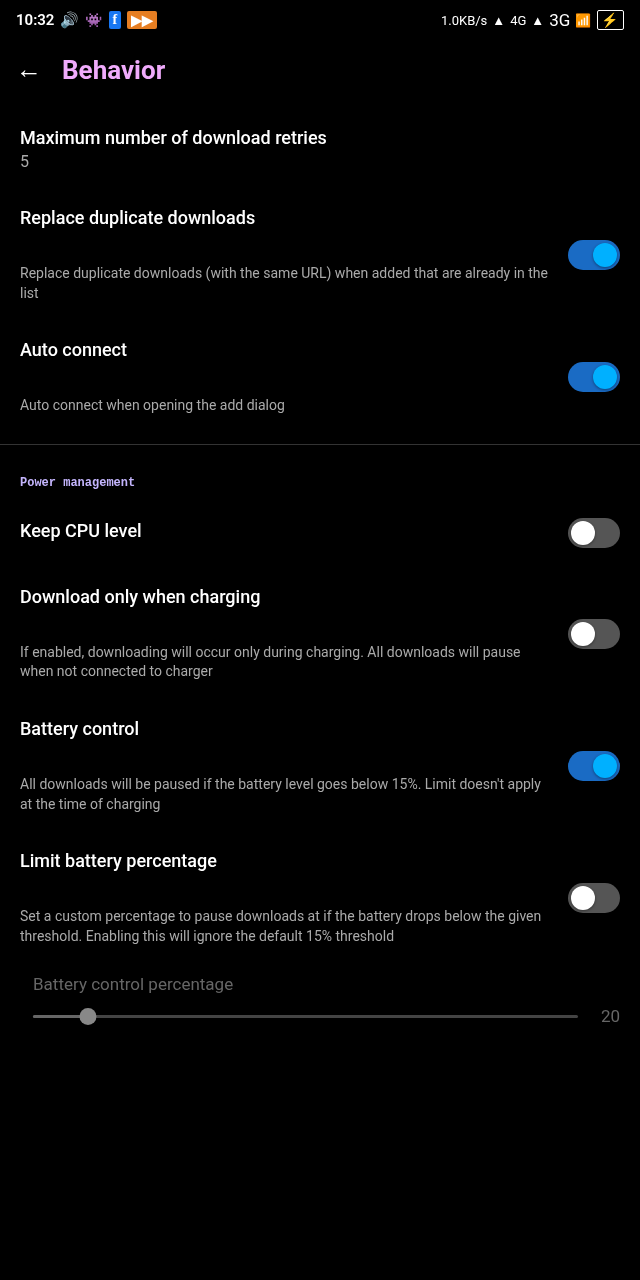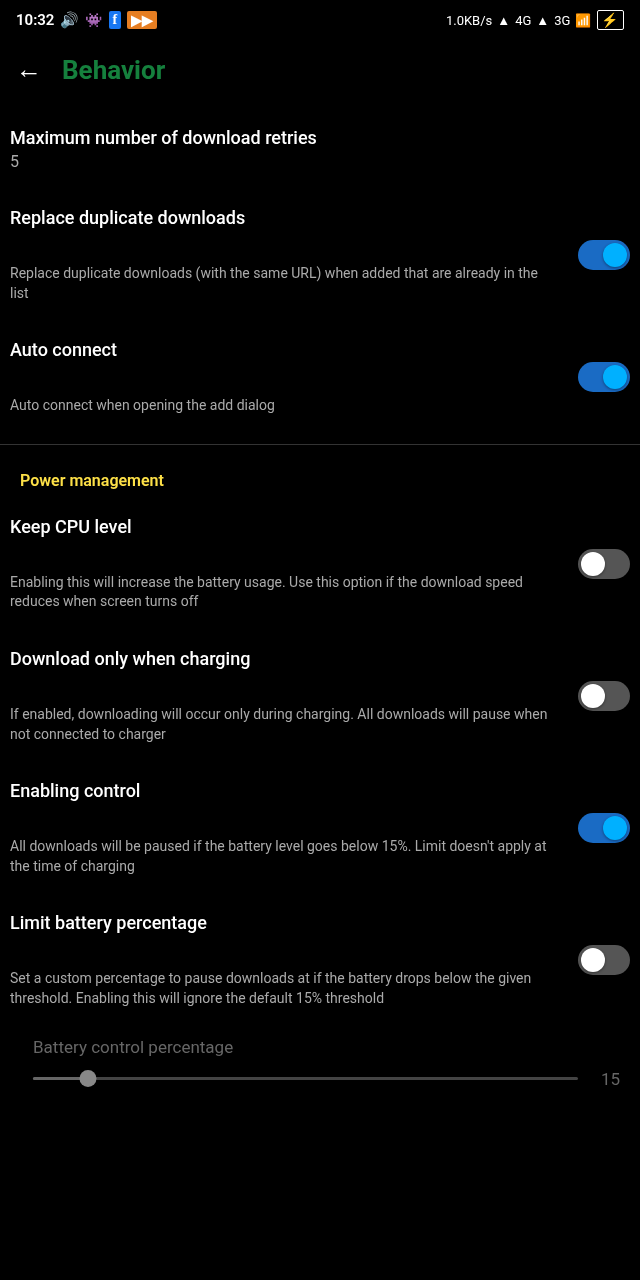--- a/index.html
+++ b/index.html
@@ -45,34 +45,34 @@
       background: #000;
     }
     .back-arrow {
       font-size: 26px;
       color: #fff;
       cursor: pointer;
     }
     .header-title {
       font-size: 26px;
       font-weight: 700;
-      color: #15803d;
+      color: #f0abfc;
     }
 
     
     .content {
       padding: 10px 0;
     }
 
     
     .setting-item {
       display: flex;
       align-items: center;
       justify-content: flex-start;
-      padding: 18px 10px;
+      padding: 18px 20px;
       min-height: 70px;
     }
     .setting-item-text {
       flex: 1;
       padding-right: 20px;
     }
     .setting-title {
       font-size: 18px;
       font-weight: 500;
       color: #fff;
@@ -132,23 +132,24 @@
     .section-divider {
       border-top: 1px solid #333;
       margin: 10px 0;
     }
 
     
     .section-header {
       padding: 16px 20px 8px 20px;
     }
     .section-header-text {
-      font-size: 16px;
+      font-size: 12px;
       font-weight: 600;
-      color: #fde047;
+      color: #c4b5fd;
+      font-family: Liberation Mono, monospace;
     }
 
     
     .slider-container {
       padding: 10px 20px 24px 33px;
     }
     .slider-label {
       font-size: 17px;
       color: #666;
       margin-bottom: 12px;
@@ -197,21 +198,21 @@
     <span>🔊</span>
     <span style="font-size:14px;">👾</span>
     <span style="font-size:14px; font-weight:bold; font-family:serif; background:#1877f2; color:#fff; padding:1px 4px; border-radius:2px;">f</span>
     <span style="font-size:14px; background:#e67e22; color:#fff; padding:1px 4px; border-radius:2px;">▶▶</span>
   </div>
   <div class="status-right">
     <span>1.0KB/s</span>
     <span>▲</span>
     <span style="font-size:13px;">4G</span>
     <span>▲</span>
-    <span style="font-size:13px;text-align:center;">3G</span>
+    <span style="font-size:17px;text-align:center;">3G</span>
     <span>📶</span>
     <span style="font-size:14px; border:1.5px solid #fff; padding:1px 4px; border-radius:2px;">⚡</span>
   </div>
 </div>
 
 <div class="header">
   <span class="back-arrow">←</span>
   <span class="header-title">Behavior</span>
 </div>
 
@@ -250,21 +251,20 @@
 
   <div class="section-divider"></div>
 
   <div class="section-header">
     <span class="section-header-text">Power management</span>
   </div>
 
   <div class="setting-item">
     <div class="setting-item-text">
       <div class="setting-title">Keep CPU level</div>
-      <div class="setting-desc">Enabling this will increase the battery usage. Use this option if the download speed reduces when screen turns off</div>
     </div>
     <div class="toggle">
       <div class="toggle-track off">
         <div class="toggle-thumb"></div>
       </div>
     </div>
   </div>
 
   <div class="setting-item">
     <div class="setting-item-text">
@@ -273,21 +273,21 @@
     </div>
     <div class="toggle">
       <div class="toggle-track off">
         <div class="toggle-thumb"></div>
       </div>
     </div>
   </div>
 
   <div class="setting-item">
     <div class="setting-item-text">
-      <div class="setting-title">Enabling control</div>
+      <div class="setting-title">Battery control</div>
       <div class="setting-desc">All downloads will be paused if the battery level goes below 15%. Limit doesn't apply at the time of charging</div>
     </div>
     <div class="toggle">
       <div class="toggle-track on">
         <div class="toggle-thumb"></div>
       </div>
     </div>
   </div>
 
   <div class="setting-item">
@@ -302,17 +302,17 @@
     </div>
   </div>
 
   <div class="slider-container">
     <div class="slider-label">Battery control percentage</div>
     <div class="slider-row">
       <div class="slider-track">
         <div class="slider-fill"></div>
         <div class="slider-thumb"></div>
       </div>
-      <span class="slider-value">15</span>
+      <span class="slider-value">20</span>
     </div>
   </div>
 
 </div>
 
 </body></html>

